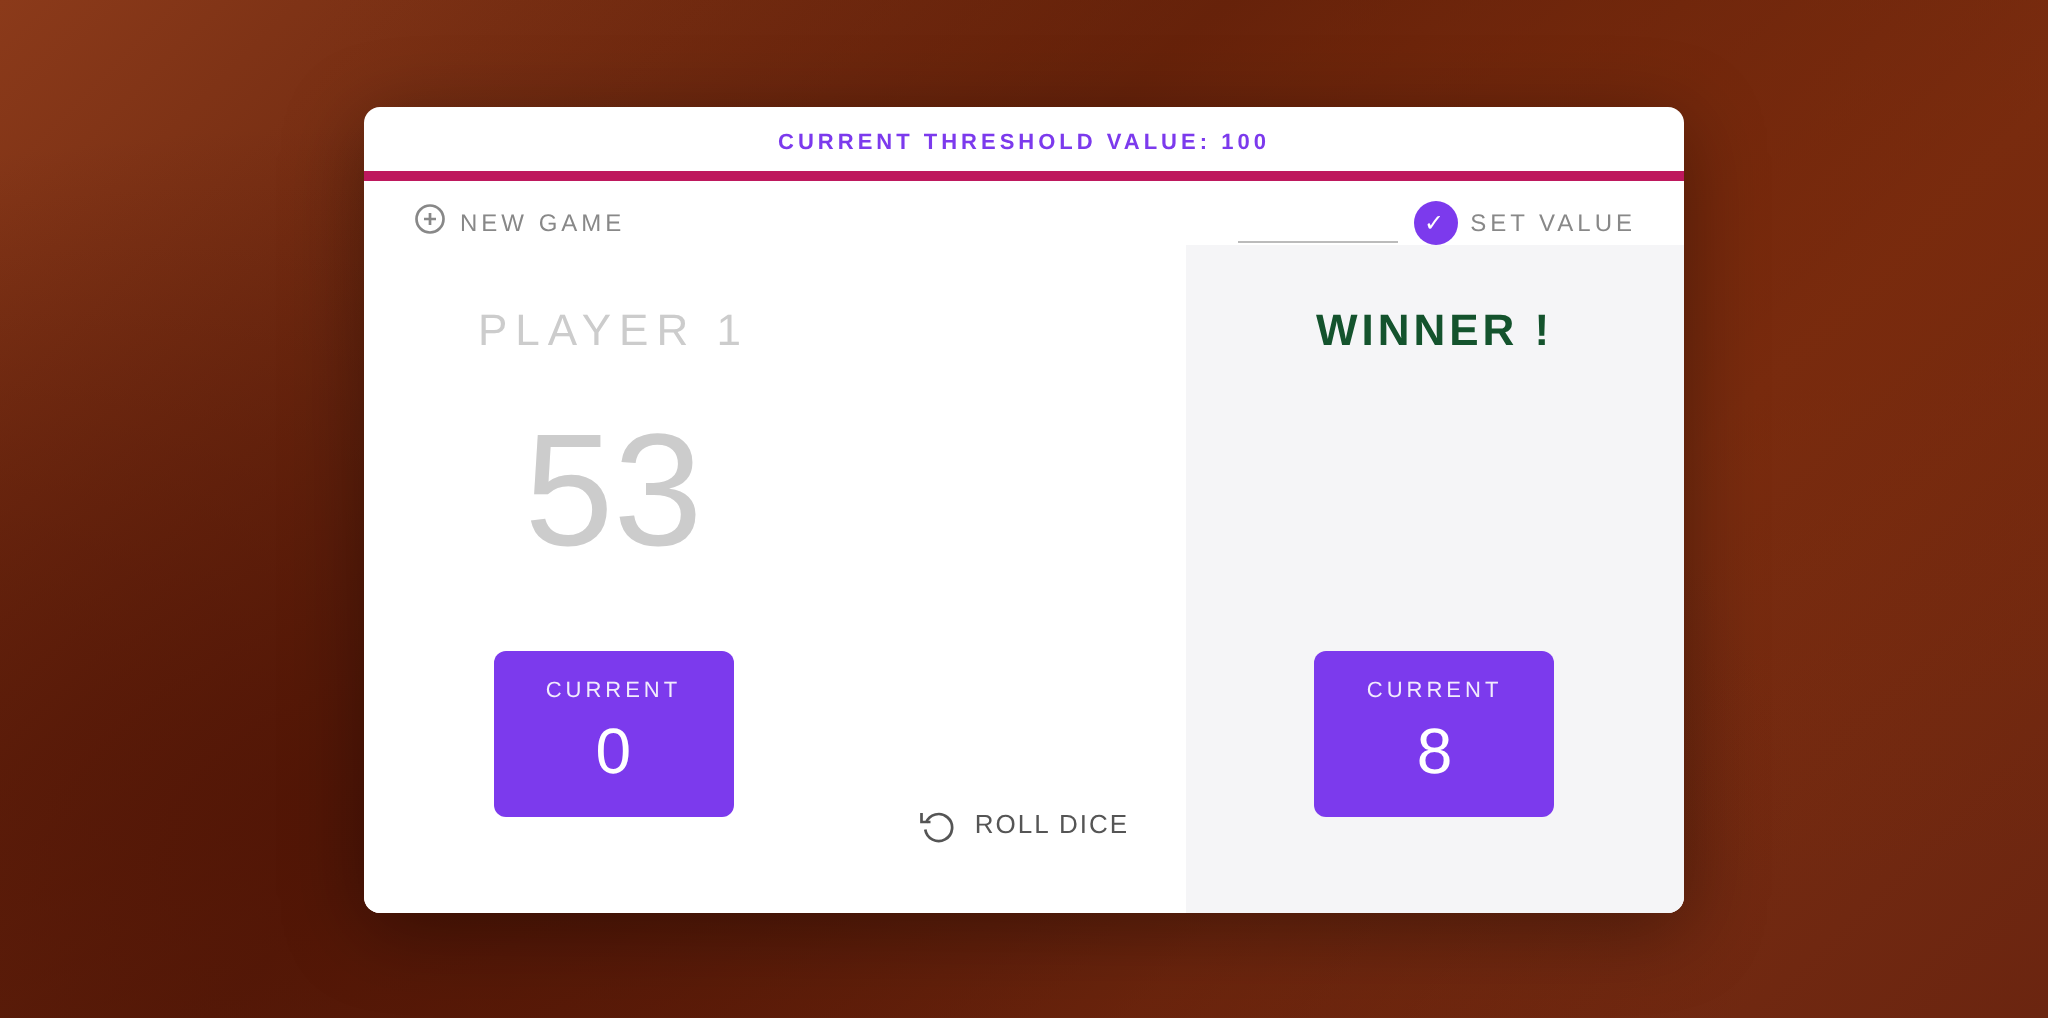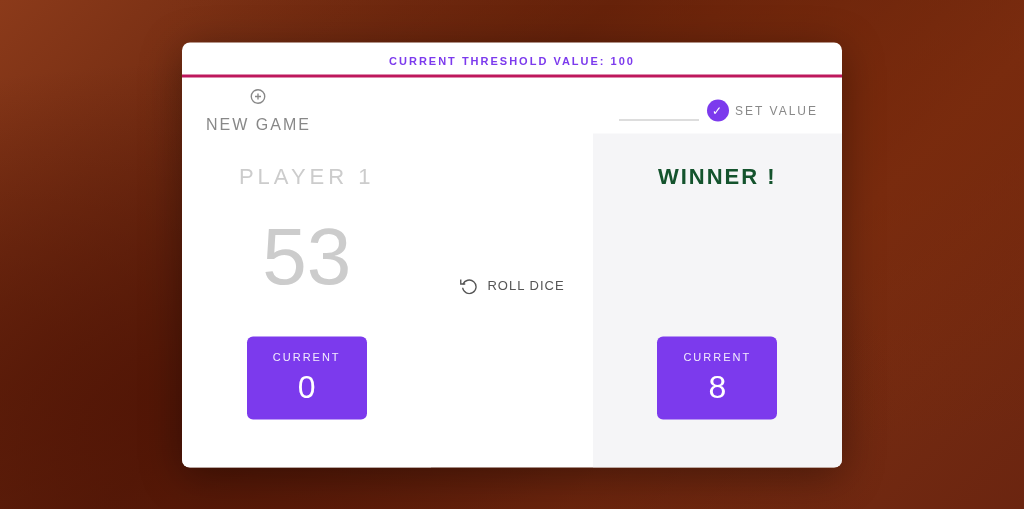--- a/index.html
+++ b/index.html
@@ -37,21 +37,21 @@
       flex-direction: column;
     }
 
     .threshold-bar {
       text-align: center;
       padding: 12px 0 8px;
       font-size: 11px;
       letter-spacing: 2px;
       color: #bbb;
       text-transform: uppercase;
-      border-bottom: 3px solid #be185d;
+      border-bottom: 5px solid #be185d;
     }
 
     .threshold-bar span {
       color: #7c3aed;
       font-weight: 600;
     }
 
     .game-area {
       display: flex;
       flex: 1;
@@ -121,20 +121,21 @@
       opacity: 0.9;
     }
 
     .current-value {
       font-size: 32px;
       font-weight: 300;
     }
 
     .center-controls {
       display: flex;
+      flex-direction: column;
       align-items: center;
       justify-content: flex-end;
       padding: 0 20px 30px;
       gap: 12px;
       min-width: 160px;
     }
 
     .control-btn {
       display: flex;
       align-items: center;
@@ -155,27 +156,26 @@
       display: flex;
       align-items: center;
       justify-content: center;
     }
 
     .new-game-btn {
       display: flex;
       align-items: center;
       gap: 6px;
       color: #888;
-      font-size: 16px;
+      font-size: 12px;
       letter-spacing: 2px;
       text-transform: uppercase;
       cursor: pointer;
       background: none;
       border: none;
-      flex-direction: column;
     }
 
     .set-value-area {
       display: flex;
       align-items: center;
       gap: 8px;
     }
 
     .threshold-input {
       border: none;

